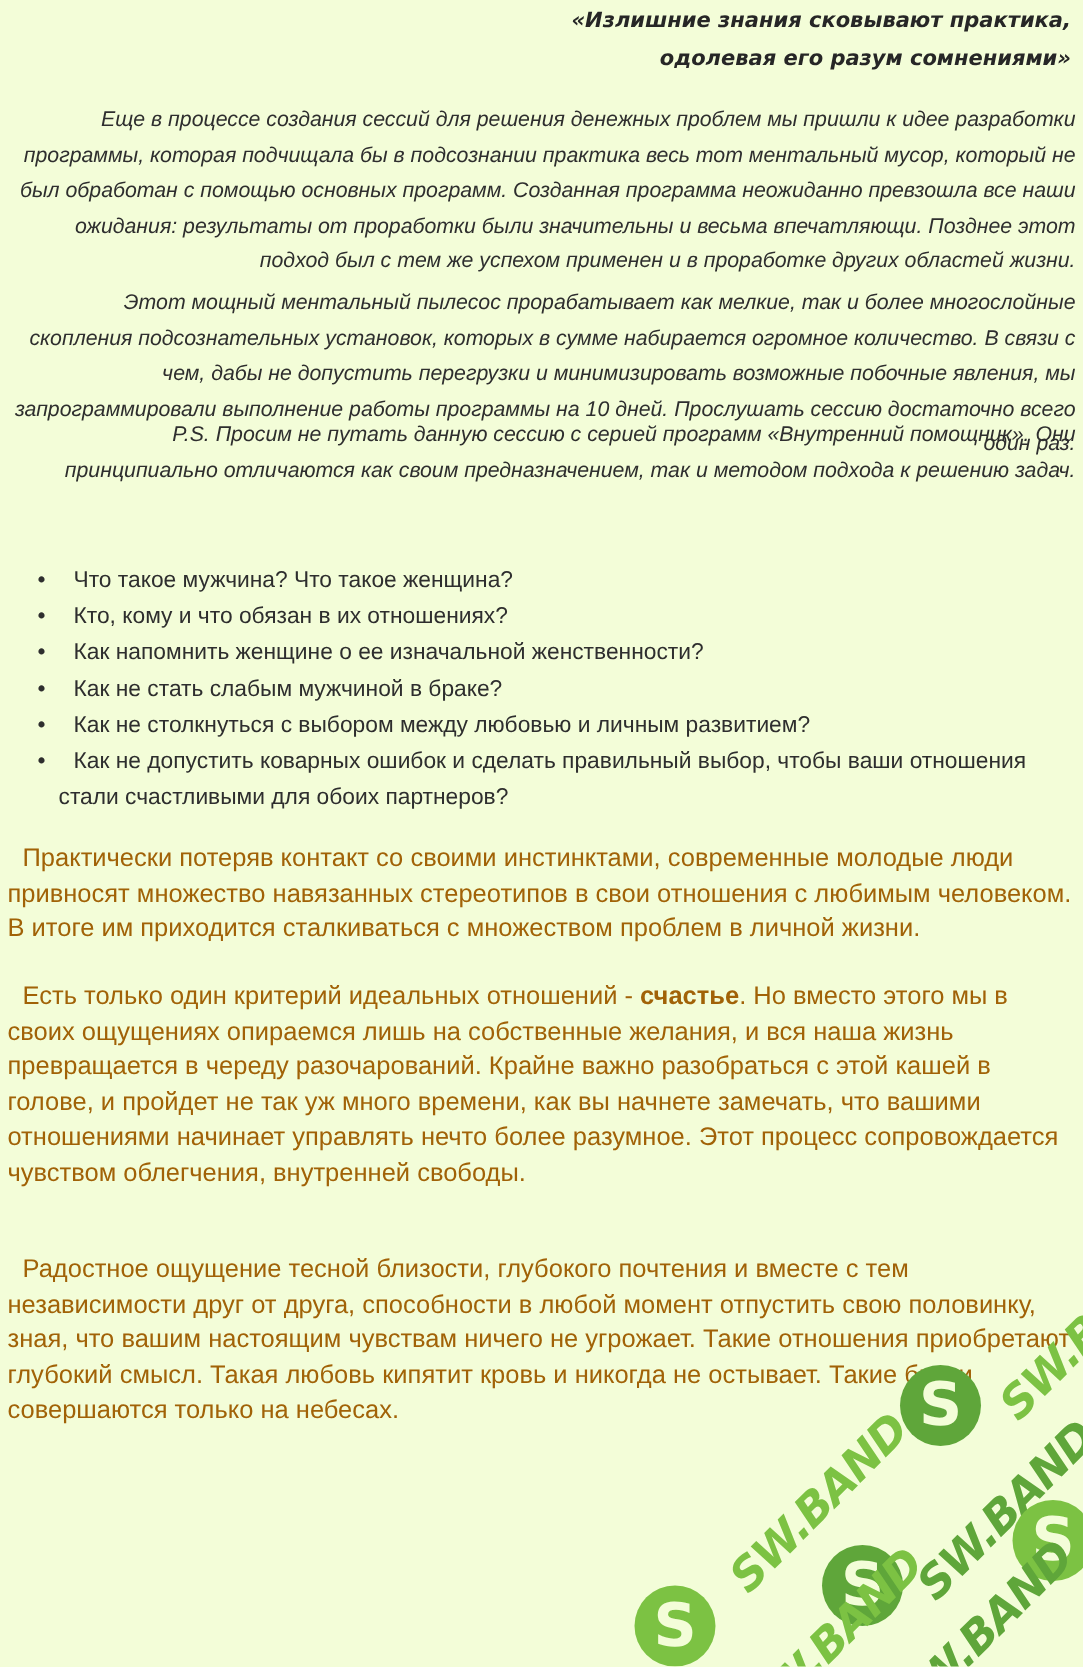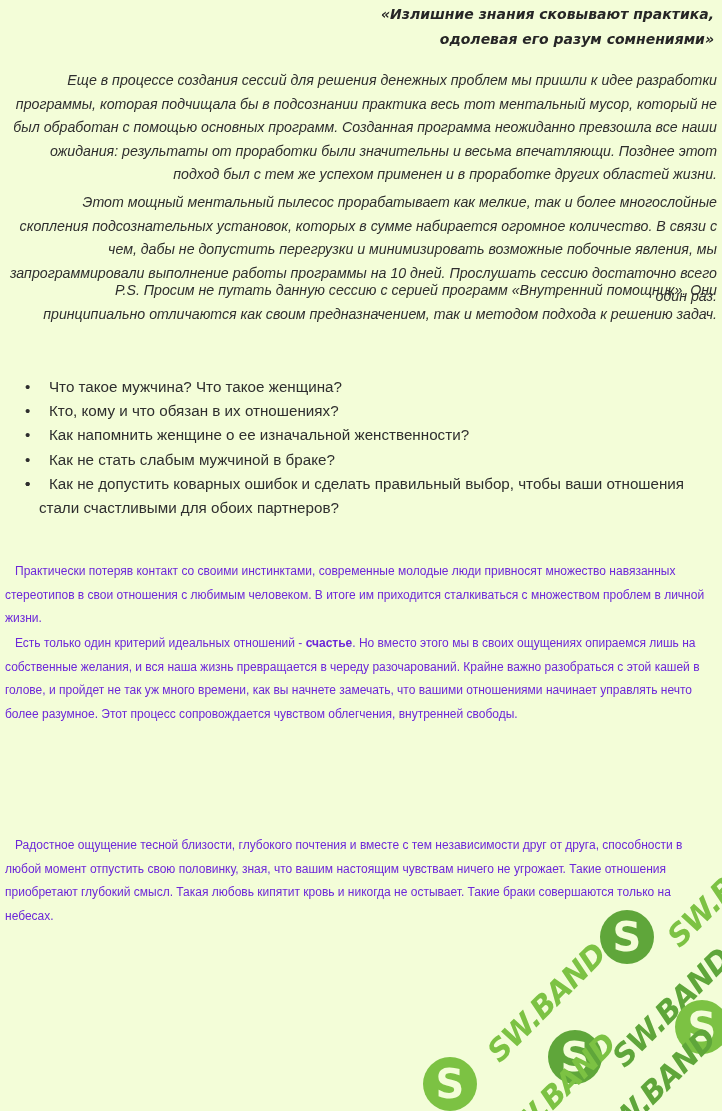--- a/index.html
+++ b/index.html
@@ -35,26 +35,26 @@
       font-family: "Liberation Sans", sans-serif;
       font-size: 15.2px; line-height: 24.2px;
       color: #2e2e2e;
     }
     .list li { position: relative; padding-left: 49px; }
     .list li .bullet { position: absolute; left: 25px; top: 0; }
     .list li .cont { display: block; margin-left: -10px; }
     .body-block {
       position: absolute; left: 5px; width: 714px;
       font-family: "Liberation Sans", sans-serif;
-      font-size: 12px; line-height: 23.6px;
-      color: #6d28d9;
+      font-size: 17px; line-height: 23.6px;
+      color: #a16207;
     }
     .body-block p { margin: 0; text-indent: 10px; }
     .b1 { top: 560px; }
-    .b2 { top: 632px; }
+    .b2 { top: 652px; }
     .b3 { top: 790px; margin-top: 44px; }
     .bold { font-weight: bold; }
     .wm {
       position: absolute; pointer-events: none;
       transform: rotate(-45deg);
       font-family: "DejaVu Sans", sans-serif;
       font-weight: bold; font-style: italic;
       color: #7cc243;
       font-size: 30px; letter-spacing: -1px;
       white-space: nowrap;
@@ -85,21 +85,21 @@
 </div>
 <div class="italic-block p3">
   <p>P.S. Просим не путать данную сессию с серией программ «Внутренний помощник». Они принципиально отличаются как своим предназначением, так и методом подхода к решению задач.</p>
 </div>
 
 <ul class="list">
   <li><span class="bullet">•</span><span>Что такое мужчина? Что такое женщина?</span></li>
   <li><span class="bullet">•</span><span>Кто, кому и что обязан в их отношениях?</span></li>
   <li><span class="bullet">•</span><span>Как напомнить женщине о ее изначальной женственности?</span></li>
   <li><span class="bullet">•</span><span>Как не стать слабым мужчиной в браке?</span></li>
-  <li><span class="bullet">•</span></li>
+  <li><span class="bullet">•</span><span>Как не столкнуться с выбором между любовью и личным развитием?</span></li>
   <li><span class="bullet">•</span><span>Как не допустить коварных ошибок и сделать правильный выбор, чтобы ваши отношения</span><span class="cont">стали счастливыми для обоих партнеров?</span></li>
 </ul>
 
 <div class="body-block b1">
   <p>Практически потеряв контакт со своими инстинктами, современные молодые люди привносят множество навязанных стереотипов в свои отношения с любимым человеком. В итоге им приходится сталкиваться с множеством проблем в личной жизни.</p>
 </div>
 <div class="body-block b2">
   <p><span>Есть только один критерий идеальных отношений - </span><span class="bold">счастье</span><span>. Но вместо этого мы в своих ощущениях опираемся лишь на собственные желания, и вся наша жизнь превращается в череду разочарований. Крайне важно разобраться с этой кашей в голове, и пройдет не так уж много времени, как вы начнете замечать, что вашими отношениями начинает управлять нечто более разумное. Этот процесс сопровождается чувством облегчения, внутренней свободы.</span></p>
 </div>
 <div class="body-block b3">

